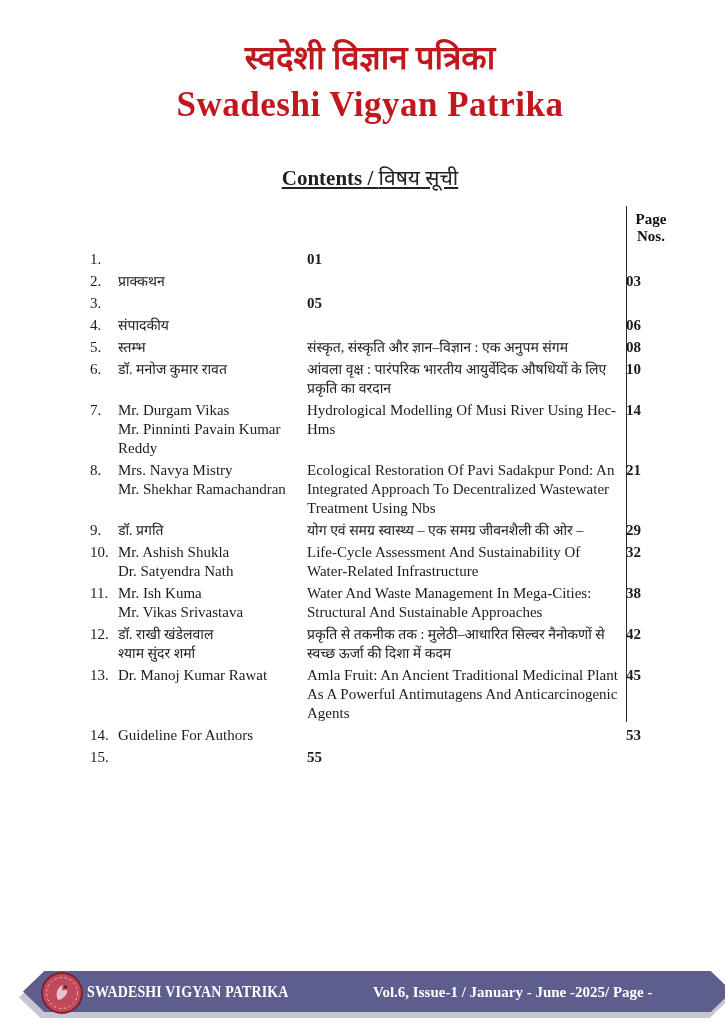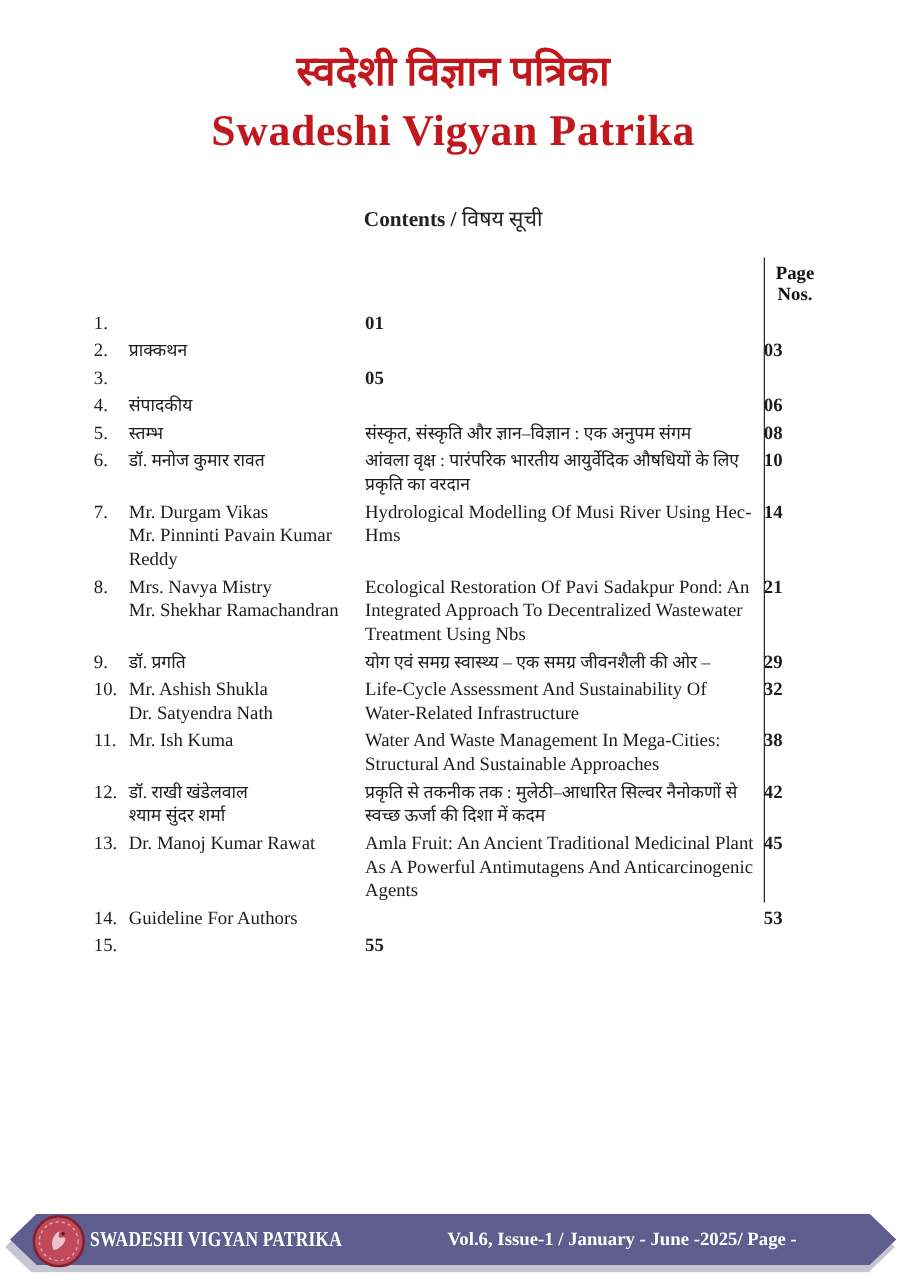--- a/index.html
+++ b/index.html
@@ -10,35 +10,35 @@
     --logo-ring:#801f30;
     --rule:#2b2b2b;
     --ink:#1c1c1c;
   }
   *{box-sizing:border-box;margin:0;padding:0;}
   html,body{background:#ffffff;}
   body{
     width:725px;height:1024px;position:relative;overflow:hidden;
     font-family:"Liberation Serif","DejaVu Serif",serif;color:var(--ink);
   }
-  .page{position:absolute;inset:0;background:#fff;}
+  .page{position:absolute;inset:0;background:#fff;margin-left:15px;}
 
   
   .title-hi{
     position:absolute;top:38px;left:0;width:100%;text-align:center;
     color:var(--accent-red);font-weight:bold;font-size:33px;line-height:40px;
   }
   .title-en{
     position:absolute;top:84px;left:0;width:100%;text-align:center;
     color:var(--accent-red);font-weight:bold;font-size:35px;line-height:42px;
     letter-spacing:.5px;
   }
   .contents-line{
     position:absolute;top:163px;left:0;width:100%;text-align:center;
-    font-size:17px;color:#222;
+    font-size:21px;color:#222;text-decoration:underline;
   }
   .contents-line .b{font-weight:bold;}
 
   
   .page-nos-header{
     position:absolute;left:612px;top:211px;width:48px;text-align:center;
     font-weight:bold;font-size:15px;line-height:17px;color:#111;
   }
   .v-rule{
     position:absolute;left:611px;top:206px;width:1.3px;height:497px;
@@ -181,20 +181,21 @@
           <div>Dr. Satyendra Nath</div>
         </div>
     <div class="title">Life-Cycle Assessment And Sustainability Of Water-Related Infrastructure</div>
     <div class="pg">32</div>
   </div>
 
   <div class="toc-row">
     <div class="num">11.</div>
     <div class="authors">
           <div>Mr. Ish Kuma</div>
+          <div>Mr. Vikas Srivastava</div>
         </div>
     <div class="title">Water And Waste Management In Mega-Cities: Structural And Sustainable Approaches</div>
     <div class="pg">38</div>
   </div>
 
   <div class="toc-row hi">
     <div class="num">12.</div>
     <div class="authors">
           <div>डॉ. राखी खंडेलवाल</div>
           <div>श्याम सुंदर शर्मा</div>

